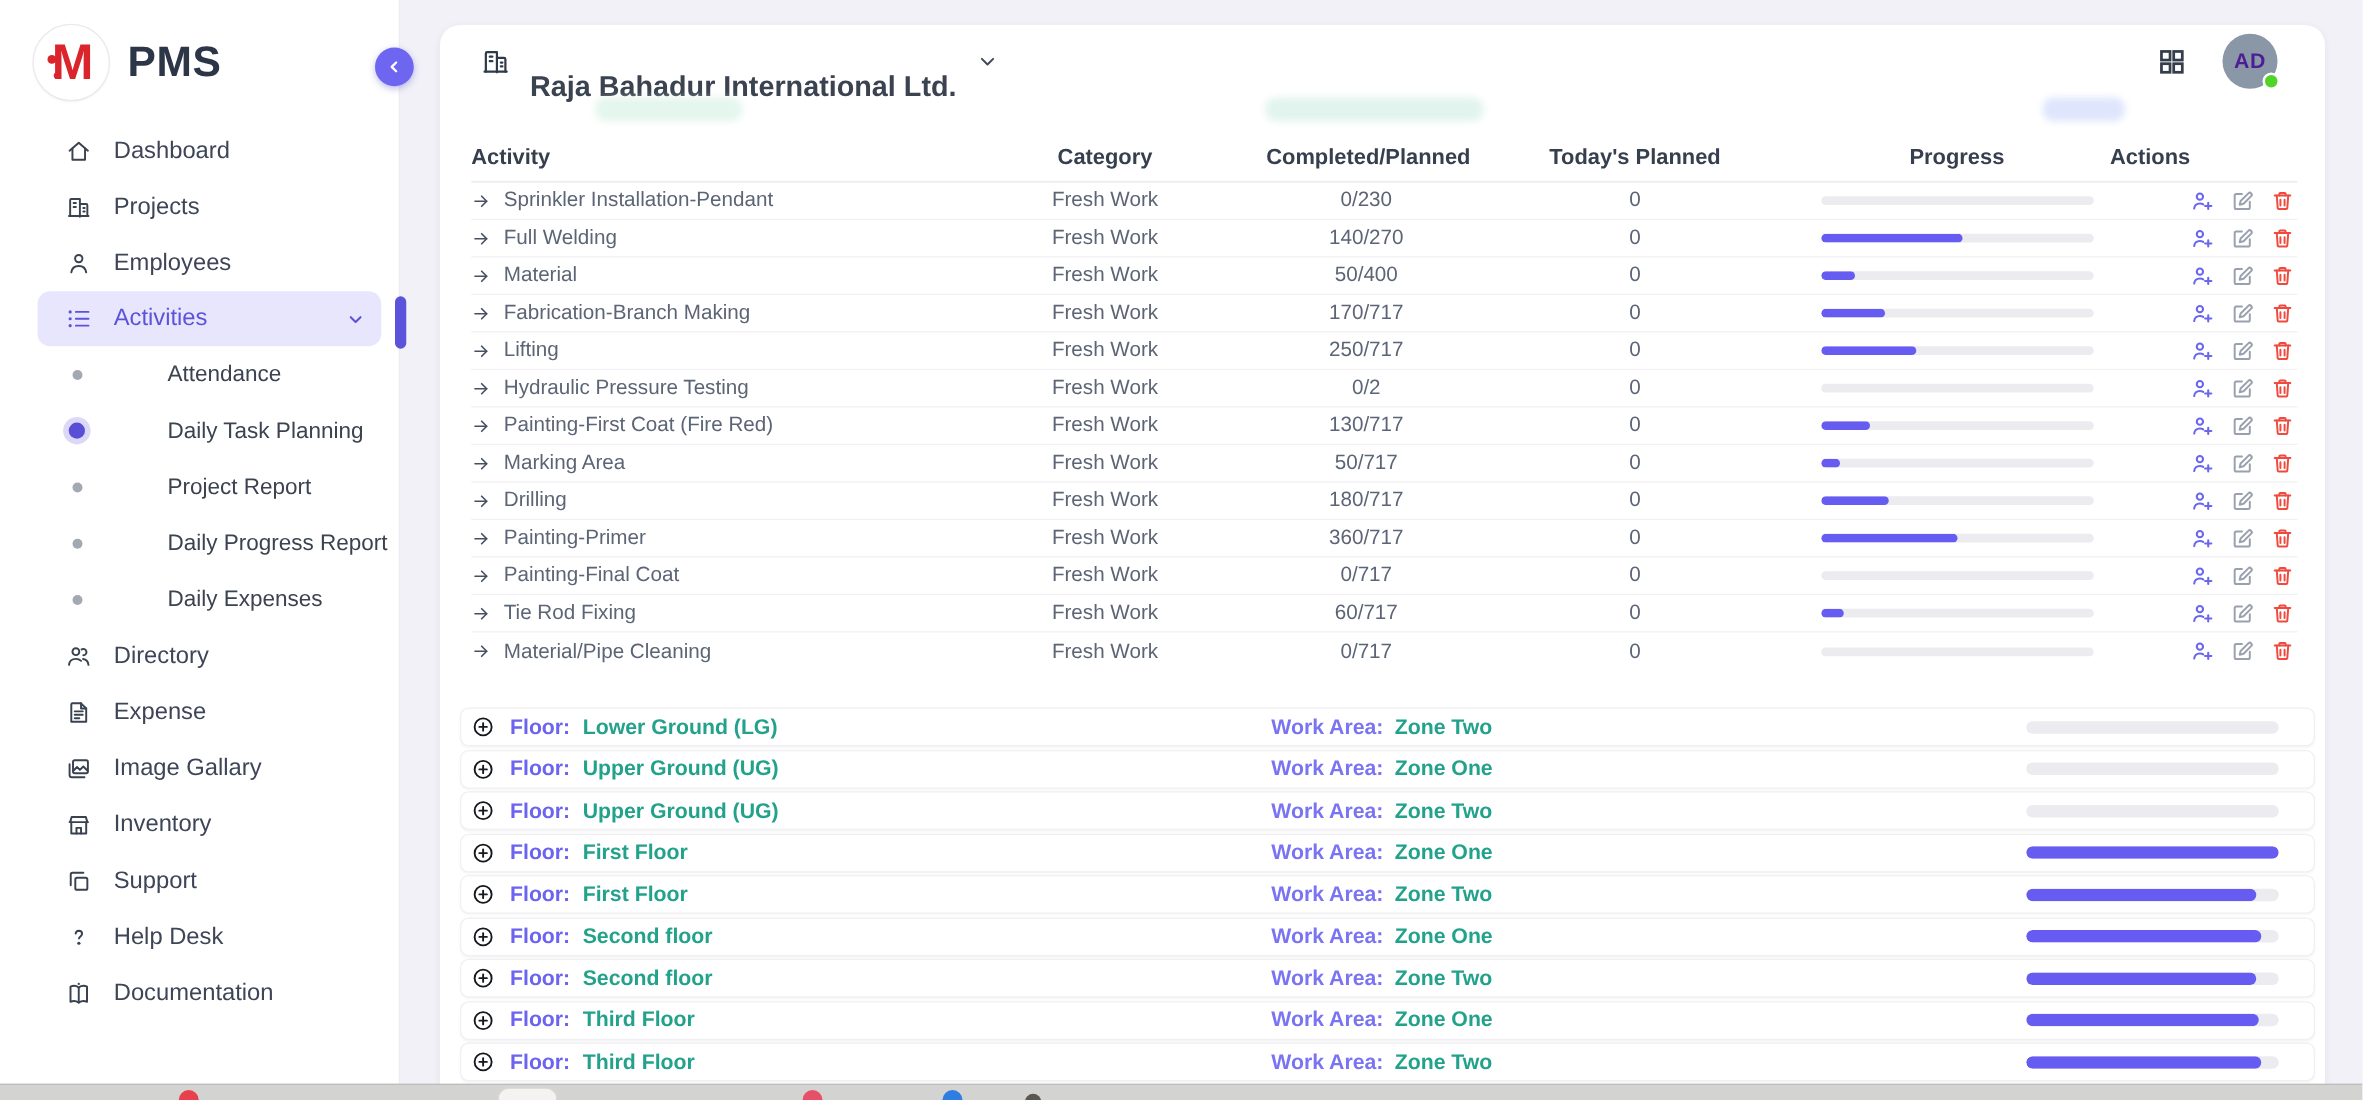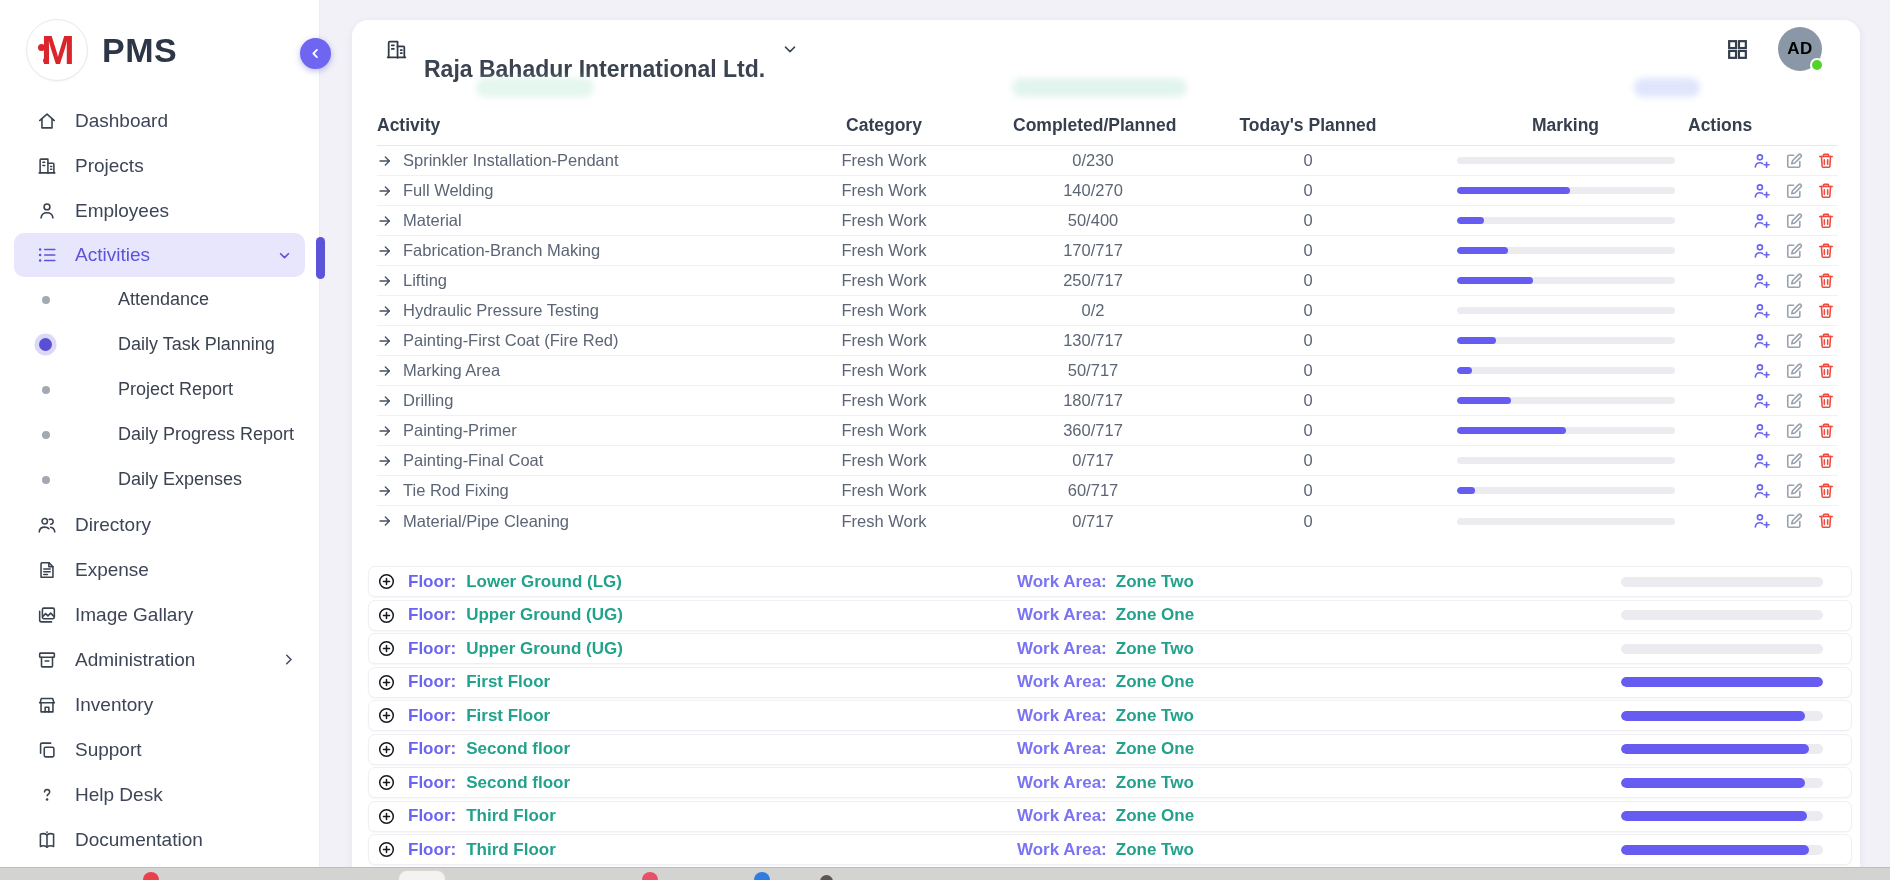--- a/index.html
+++ b/index.html
@@ -21,21 +21,21 @@
   .logo-mark {
     width:62px; height:62px; border-radius:50%; background:#fff;
     border:1px solid #e9e9ee; display:flex; align-items:center; justify-content:center;
     position:relative; box-shadow:0 1px 2px rgba(0,0,0,.04);
   }
   .logo-m { font-size:40px; font-weight:800; color:#d9252b; letter-spacing:-2px; }
   .logo-node { position:absolute; left:11px; top:24px; width:7px; height:7px; border-radius:50%; background:#d9252b; }
   .logo-node2 { position:absolute; left:16px; top:38px; width:5px; height:5px; border-radius:50%; background:#d9252b; }
   .logo-text { margin-left:14px; font-size:34px; font-weight:700; color:#2d3646; letter-spacing:.5px; }
 
-  .nav { margin-top:14px; }
+  .nav { margin-top:14px;margin-left:16px; }
   .nav-item {
     height:45px; display:flex; align-items:center; padding-left:36px;
     font-size:19px; font-weight:500; color:#3d4557; cursor:pointer;
   }
   .nav-item .nicon { width:22px; height:22px; margin-right:17px; color:#39424f; flex:0 0 22px; }
   .nav-item .chev { margin-left:auto; margin-right:22px; color:#49505e; }
   .nav-item.active {
     margin:0 14px; padding-left:22px; height:44px;
     background:#e8e6fc; border-radius:10px; color:#5b53d9;
   }
@@ -75,21 +75,21 @@
   .card-header { height:58px; display:flex; align-items:center; padding:0 38px 0 32px; }
   .company { display:flex; align-items:center; cursor:pointer; }
   .company .bicon { color:#2f3a49; margin-right:15px; }
   .company-name { font-size:23px; font-weight:600; color:#3b4350;margin-top:40px; }
   .company .cchev { margin-left:16px; color:#3f4856; }
   .header-right { margin-left:auto; display:flex; align-items:center; gap:28px; }
   .grid-btn { color:#333d4c; cursor:pointer; background:none; border:none; }
   .avatar-wrap { position:relative; cursor:pointer; }
   .avatar {
     width:44px; height:44px; border-radius:50%; background:#8a97a6;
-    color:#000000; font-size:17px; font-weight:700; display:flex; align-items:center; justify-content:center;
+    color:#4c1d95; font-size:17px; font-weight:700; display:flex; align-items:center; justify-content:center;
     letter-spacing:.5px;
   }
   .status-dot {
     position:absolute; right:-2px; bottom:-1px; width:14px; height:14px; border-radius:50%;
     background:#52d32a; border:2px solid #fff;
   }
 
   .ghost-band { position:relative; height:28px; }
   .ghost { position:absolute; top:0; height:19px; border-radius:9px; filter:blur(3px); }
   .g1 { left:124px; width:118px; background:rgba(205,238,222,.55); }
@@ -254,35 +254,20 @@
             <rect x="7" y="4.5" width="13" height="11.5" rx="1.5"></rect>
             <path d="M7.5 13.5l3-3 2.5 2.5 3-3 3.5 3.5"></path>
             <path d="M4 8v9.5a2 2 0 0 0 2 2h11"></path>
           </svg>
         </span>
         <span>Image Gallary</span>
       </div>
       <div class="nav-item">
         <span class="nicon">
           <svg width="22" height="22" viewBox="0 0 24 24" fill="none" stroke="currentColor" stroke-width="1.7" stroke-linecap="round" stroke-linejoin="round">
-            <rect x="4" y="4.5" width="16" height="4.5" rx=".8"></rect>
-            <path d="M6 9v9.5a1 1 0 0 0 1 1h10a1 1 0 0 0 1-1V9"></path>
-            <path d="M10 13h4"></path>
-          </svg>
-        </span>
-        <span>Administration</span>
-        <span class="chev">
-          <svg width="17" height="17" viewBox="0 0 24 24" fill="none" stroke="currentColor" stroke-width="2.3" stroke-linecap="round" stroke-linejoin="round">
-            <path d="M9.5 6l6 6-6 6"></path>
-          </svg>
-        </span>
-      </div>
-      <div class="nav-item">
-        <span class="nicon">
-          <svg width="22" height="22" viewBox="0 0 24 24" fill="none" stroke="currentColor" stroke-width="1.7" stroke-linecap="round" stroke-linejoin="round">
             <path d="M4.5 9.5 5.8 5h12.4l1.3 4.5"></path>
             <path d="M4 9.5h16"></path>
             <path d="M5.5 9.5v10h13v-10"></path>
             <path d="M10 19.5v-5h4v5"></path>
           </svg>
         </span>
         <span>Inventory</span>
       </div>
       <div class="nav-item">
         <span class="nicon">
@@ -360,21 +345,21 @@
     <span class="ghost g2"></span>
     <span class="ghost g3"></span>
   </div>
 
   <div class="table">
     <div class="tr-grid thead" id="thead">
         <div class="th">Activity</div>
         <div class="th c">Category</div>
         <div class="th c">Completed/Planned</div>
         <div class="th c">Today's Planned</div>
-        <div class="th c">Marking</div>
+        <div class="th c">Progress</div>
         <div class="th r">Actions</div>
       </div>
     <div id="tbody">
         <div class="tr-grid trow">
           <div class="cell-activity">
             <span class="aicon">
               <svg width="16" height="16" viewBox="0 0 24 24" fill="none" stroke="currentColor" stroke-width="2" stroke-linecap="round" stroke-linejoin="round">
                 <path d="M4.5 12h14"></path>
                 <path d="M12.5 6l6 6-6 6"></path>
               </svg>

